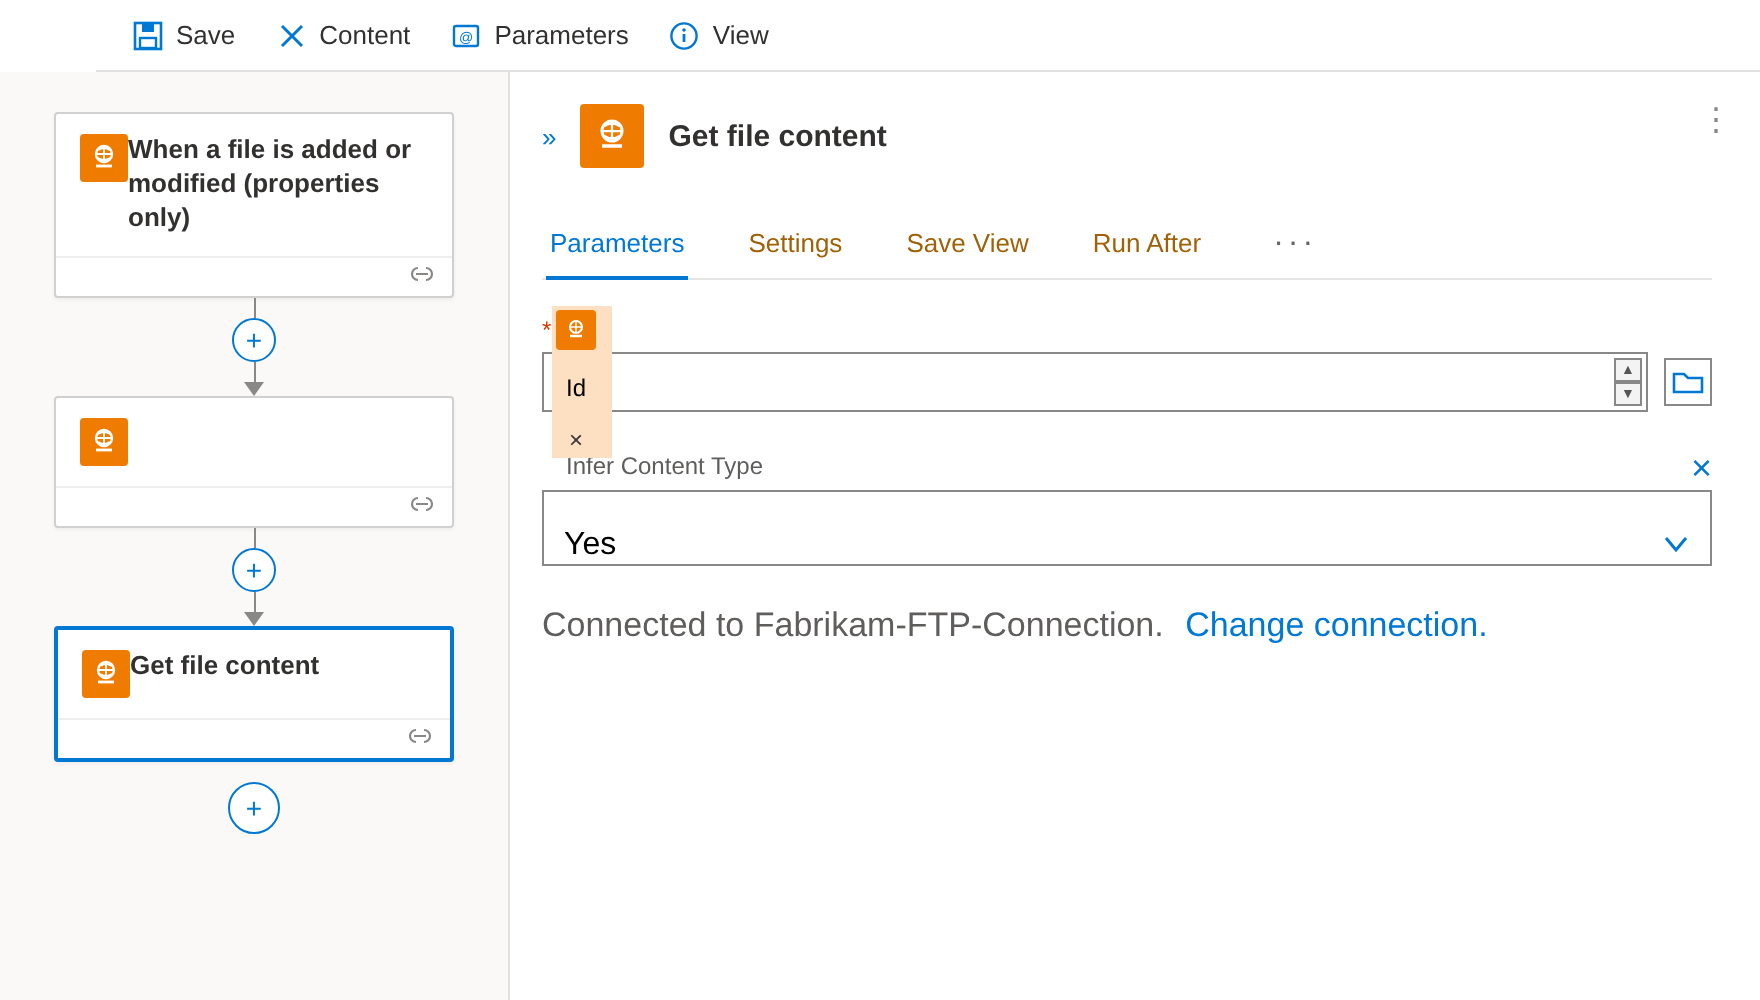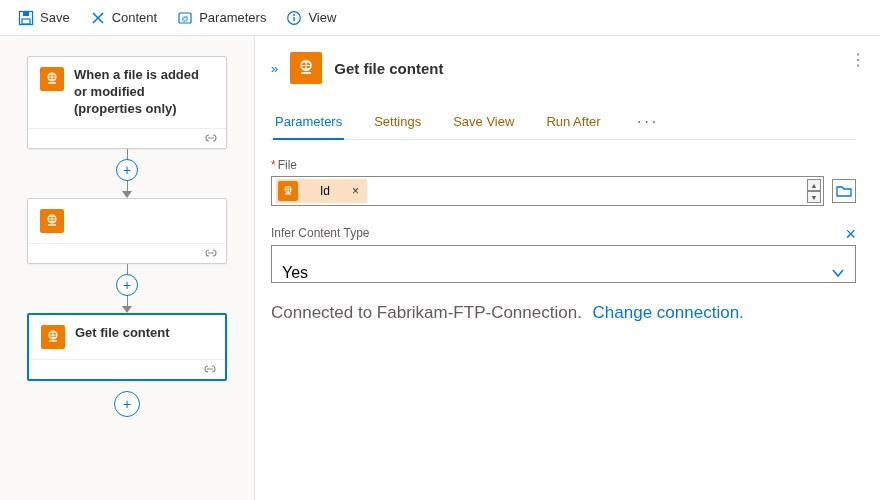--- a/index.html
+++ b/index.html
@@ -1,31 +1,31 @@
 <!DOCTYPE html>
 <html><head>
 <meta charset="utf-8">
 <style>
   * { margin: 0; padding: 0; box-sizing: border-box; font-family: "Segoe UI", sans-serif; }
   body { width: 880px; height: 500px; background: #fff; overflow: hidden; position: relative; }
 
   
-  .toolbar { height: 36px; display: flex; align-items: center; gap: 4px; padding: 0 10px; border-bottom: 1px solid #e1e1e1; }
+  .toolbar { height: 36px; display: flex; align-items: center; gap: 4px; padding: 0 10px; border-bottom: 1px solid #e1e1e1; margin-left: 48px; }
   .tb-item { display: flex; align-items: center; gap: 6px; padding: 4px 8px; cursor: pointer; color: #323130; font-size: 13px; }
   .tb-item .ico svg { display: block; }
 
   
   .main { display: flex; height: calc(500px - 36px); }
   .canvas { width: 255px; background: #faf9f8; border-right: 1px solid #e1e1e1; padding: 20px 16px; position: relative; }
   .details { flex: 1; padding: 16px 24px 16px 16px; position: relative; }
 
   
   .node { width: 200px; background: #fff; border: 1px solid #d0d0d0; border-radius: 2px; margin: 0 auto; position: relative; box-shadow: 0 1px 2px rgba(0,0,0,0.05); }
   .node.selected { border: 2px solid #0078d4; }
-  .node-head { display: flex; align-items: flex-start; gap: 10px; padding: 10px 12px; }
+  .node-head { display: flex; align-items: flex-start; padding: 10px 12px; }
   .node-icon { width: 24px; height: 24px; background: #ef7c00; border-radius: 2px; display: flex; align-items: center; justify-content: center; flex-shrink: 0; }
   .node-icon svg { display: block; }
   .node-title { font-size: 13px; font-weight: 600; color: #323130; line-height: 1.3; }
   .node-foot { height: 20px; border-top: 1px solid #eee; display: flex; justify-content: flex-end; align-items: center; padding-right: 8px; }
   .link-icon { color: #666; }
 
   .connector { display: flex; flex-direction: column; align-items: center; margin: 0 auto; position: relative; }
   .line { width: 1px; height: 10px; background: #8a8886; }
   .arrow { width: 0; height: 0; border-left: 5px solid transparent; border-right: 5px solid transparent; border-top: 7px solid #8a8886; }
   .plus-btn { width: 22px; height: 22px; border: 1px solid #0078d4; border-radius: 50%; background: #fff; color: #0078d4; display: flex; align-items: center; justify-content: center; cursor: pointer; font-size: 14px; margin: 0; }
@@ -41,29 +41,29 @@
   .tab { padding: 10px 2px; font-size: 13px; cursor: pointer; color: #a16207; position: relative; }
   .tab.active { color: #0078d4; }
   .tab.active::after { content:""; position: absolute; left:0; right:0; bottom:-1px; height:2px; background:#0078d4; }
   .tab-more { color: #666; cursor: pointer; padding: 0 6px; letter-spacing: 2px; }
 
   .field-block { margin-top: 18px; }
   .field-label { font-size: 12px; color: #605e5c; margin-bottom: 4px; display: flex; align-items: center; gap: 2px; }
   .req { color: #d83b01; }
   .file-row { display: flex; align-items: center; gap: 8px; }
   .file-input { flex: 1; border: 1px solid #8a8886; height: 30px; display: flex; align-items: center; padding: 2px 4px; position: relative; }
-  .token { display: inline-flex; align-items: center; gap: 22px; background: #fde0c2; padding: 2px 8px 2px 2px; font-size: 12px; }
+  .token { display: inline-flex; align-items: center; gap: 12px; background: #fde0c2; padding: 2px 8px 2px 2px; font-size: 12px; flex-direction: column; }
   .token-ico { width: 20px; height: 20px; background: #ef7c00; border-radius: 2px; display: flex; align-items: center; justify-content: center; }
   .token-x { cursor: pointer; font-size: 12px; color: #333; }
   .spin { position: absolute; right: 2px; top: 2px; bottom: 2px; width: 14px; display:flex; flex-direction: column; }
   .spin div { flex:1; border: 1px solid #888; display:flex; align-items:center; justify-content:center; font-size:7px; color:#555; cursor:pointer; background:#f3f3f3; }
   .folder-btn { width: 24px; height: 24px; border: 1px solid #8a8886; display: flex; align-items: center; justify-content: center; cursor: pointer; }
 
   .close-x { color: #0078d4; font-size: 18px; cursor: pointer; margin-left: auto; }
-  .label-row { display: flex; align-items: center; justify-content: space-between; }
+  .label-row { display: flex; align-items: center; justify-content: space-between; margin-left: 12px; }
 
   .select-box { border: 1px solid #8a8886; height: 38px; display: flex; align-items: flex-end; padding: 0 10px; justify-content: space-between; cursor: pointer; }
   .chevron { color: #0078d4; }
 
   .conn-row { margin-top: 20px; font-size: 17px; color: #605e5c; }
   .conn-row a { color: #0078d4; text-decoration: none; margin-left: 6px; cursor: pointer; }
 
   .details-more { position: absolute; top: 14px; right: 14px; color: #888; cursor:pointer; }
 </style>
 </head>

